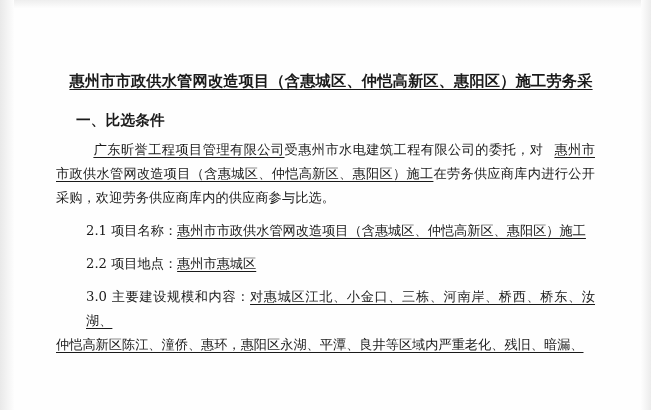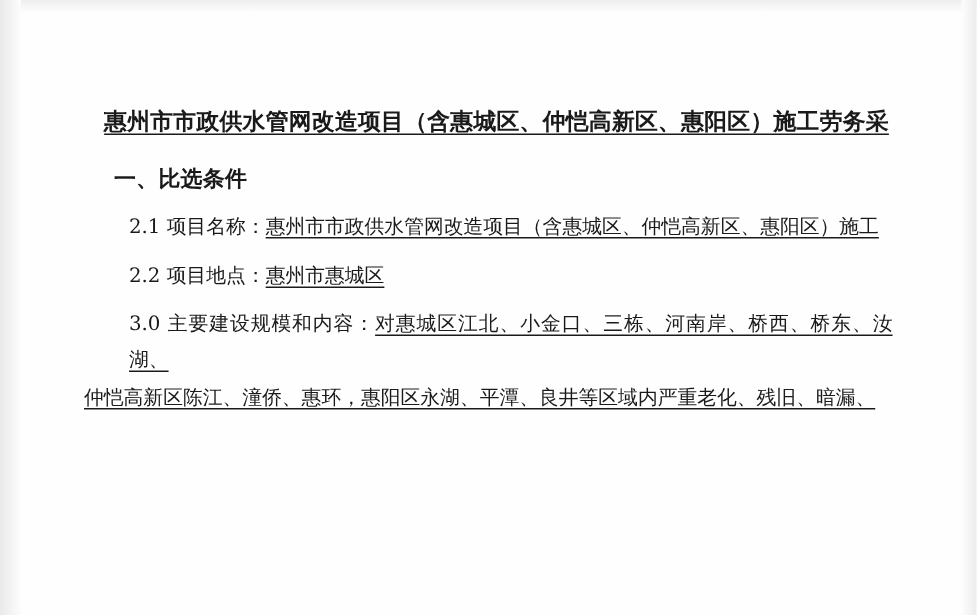--- a/index.html
+++ b/index.html
@@ -131,20 +131,23 @@
   <div class="edge-right"></div>
 
   <div class="content">
 
     <h1 class="doc-title">
       <span class="u">惠州市市政供水管网改造项目（含惠城区、仲恺高新区、惠阳区）施工劳务采</span>
     </h1>
 
     <h2 class="section-heading h-indent">一、比选条件</h2>
 
+    <p class="para">
+      <span style="display:inline-block;width:2em;"></span><span class="u">广东昕誉工程项目管理有限公司</span><span>受惠州市水电建筑工程有限公司的委托，对</span><span class="u">惠州市市政供水管网改造项目（含惠城区、仲恺高新区、惠阳区）施工</span><span>在劳务供应商库内进行公开采购，欢迎劳务供应商库内的供应商参与比选。</span>
+    </p>
 
 
     <p class="item">
       <span class="item-label">2.1 项目名称：</span><span class="item-value">惠州市市政供水管网改造项目（含惠城区、仲恺高新区、惠阳区）施工</span>
     </p>
 
     <p class="item">
       <span class="item-label">2.2 项目地点：</span><span class="item-value">惠州市惠城区</span>
     </p>
 

